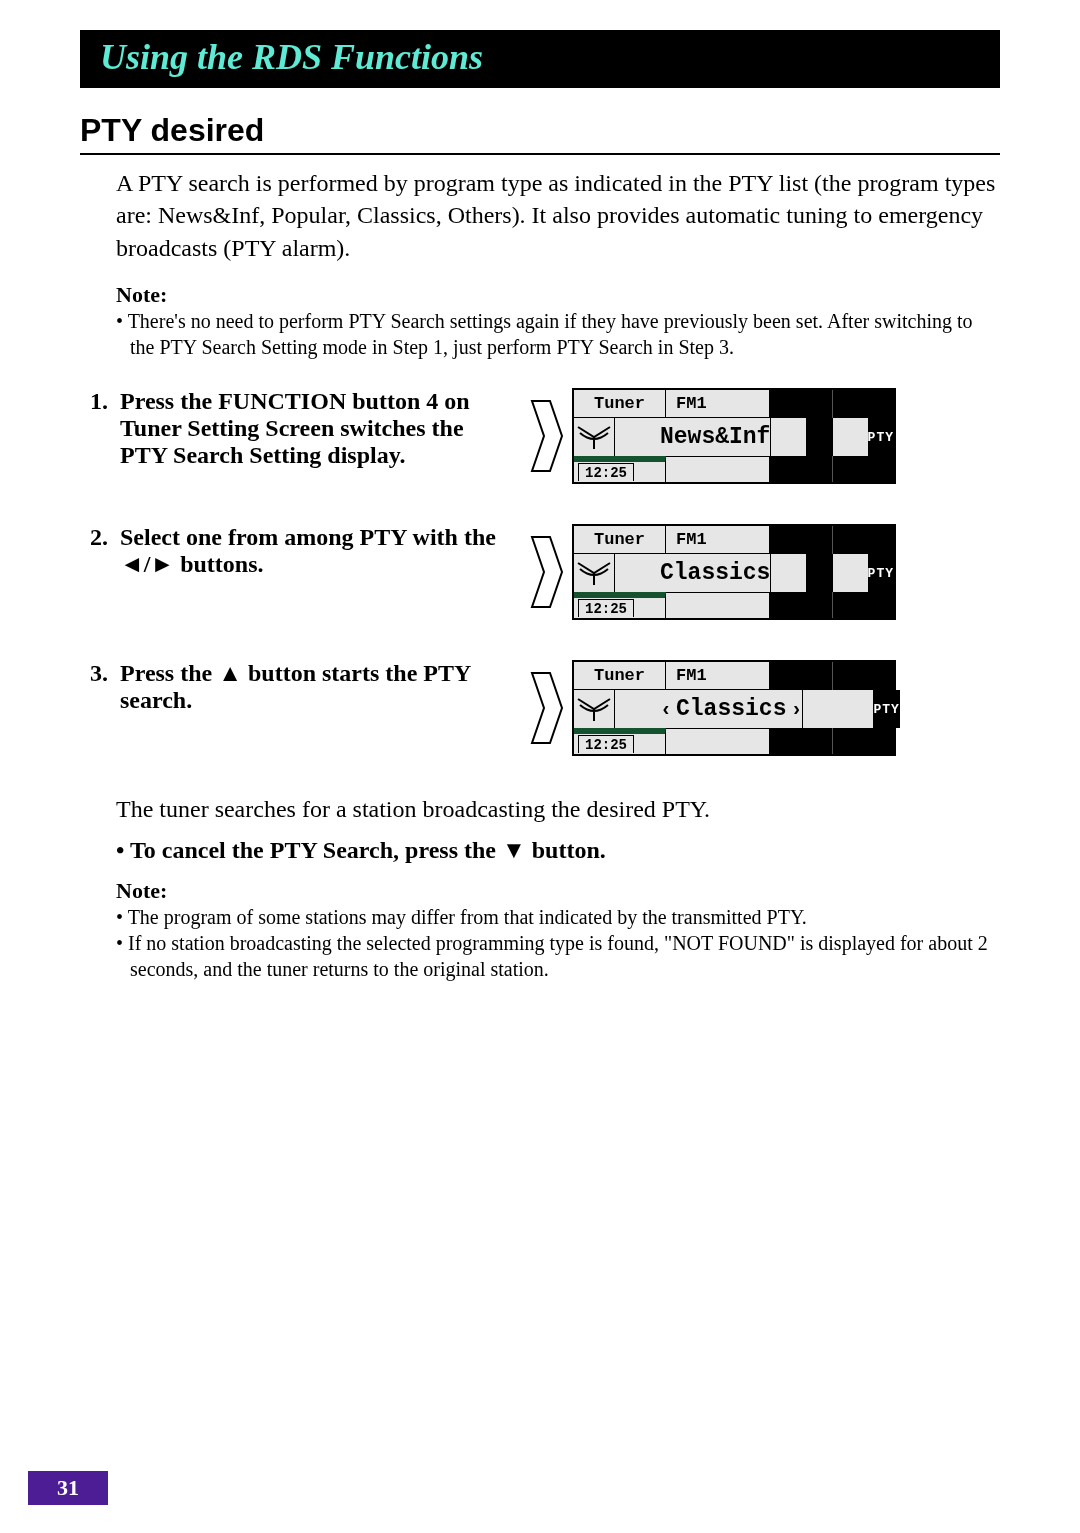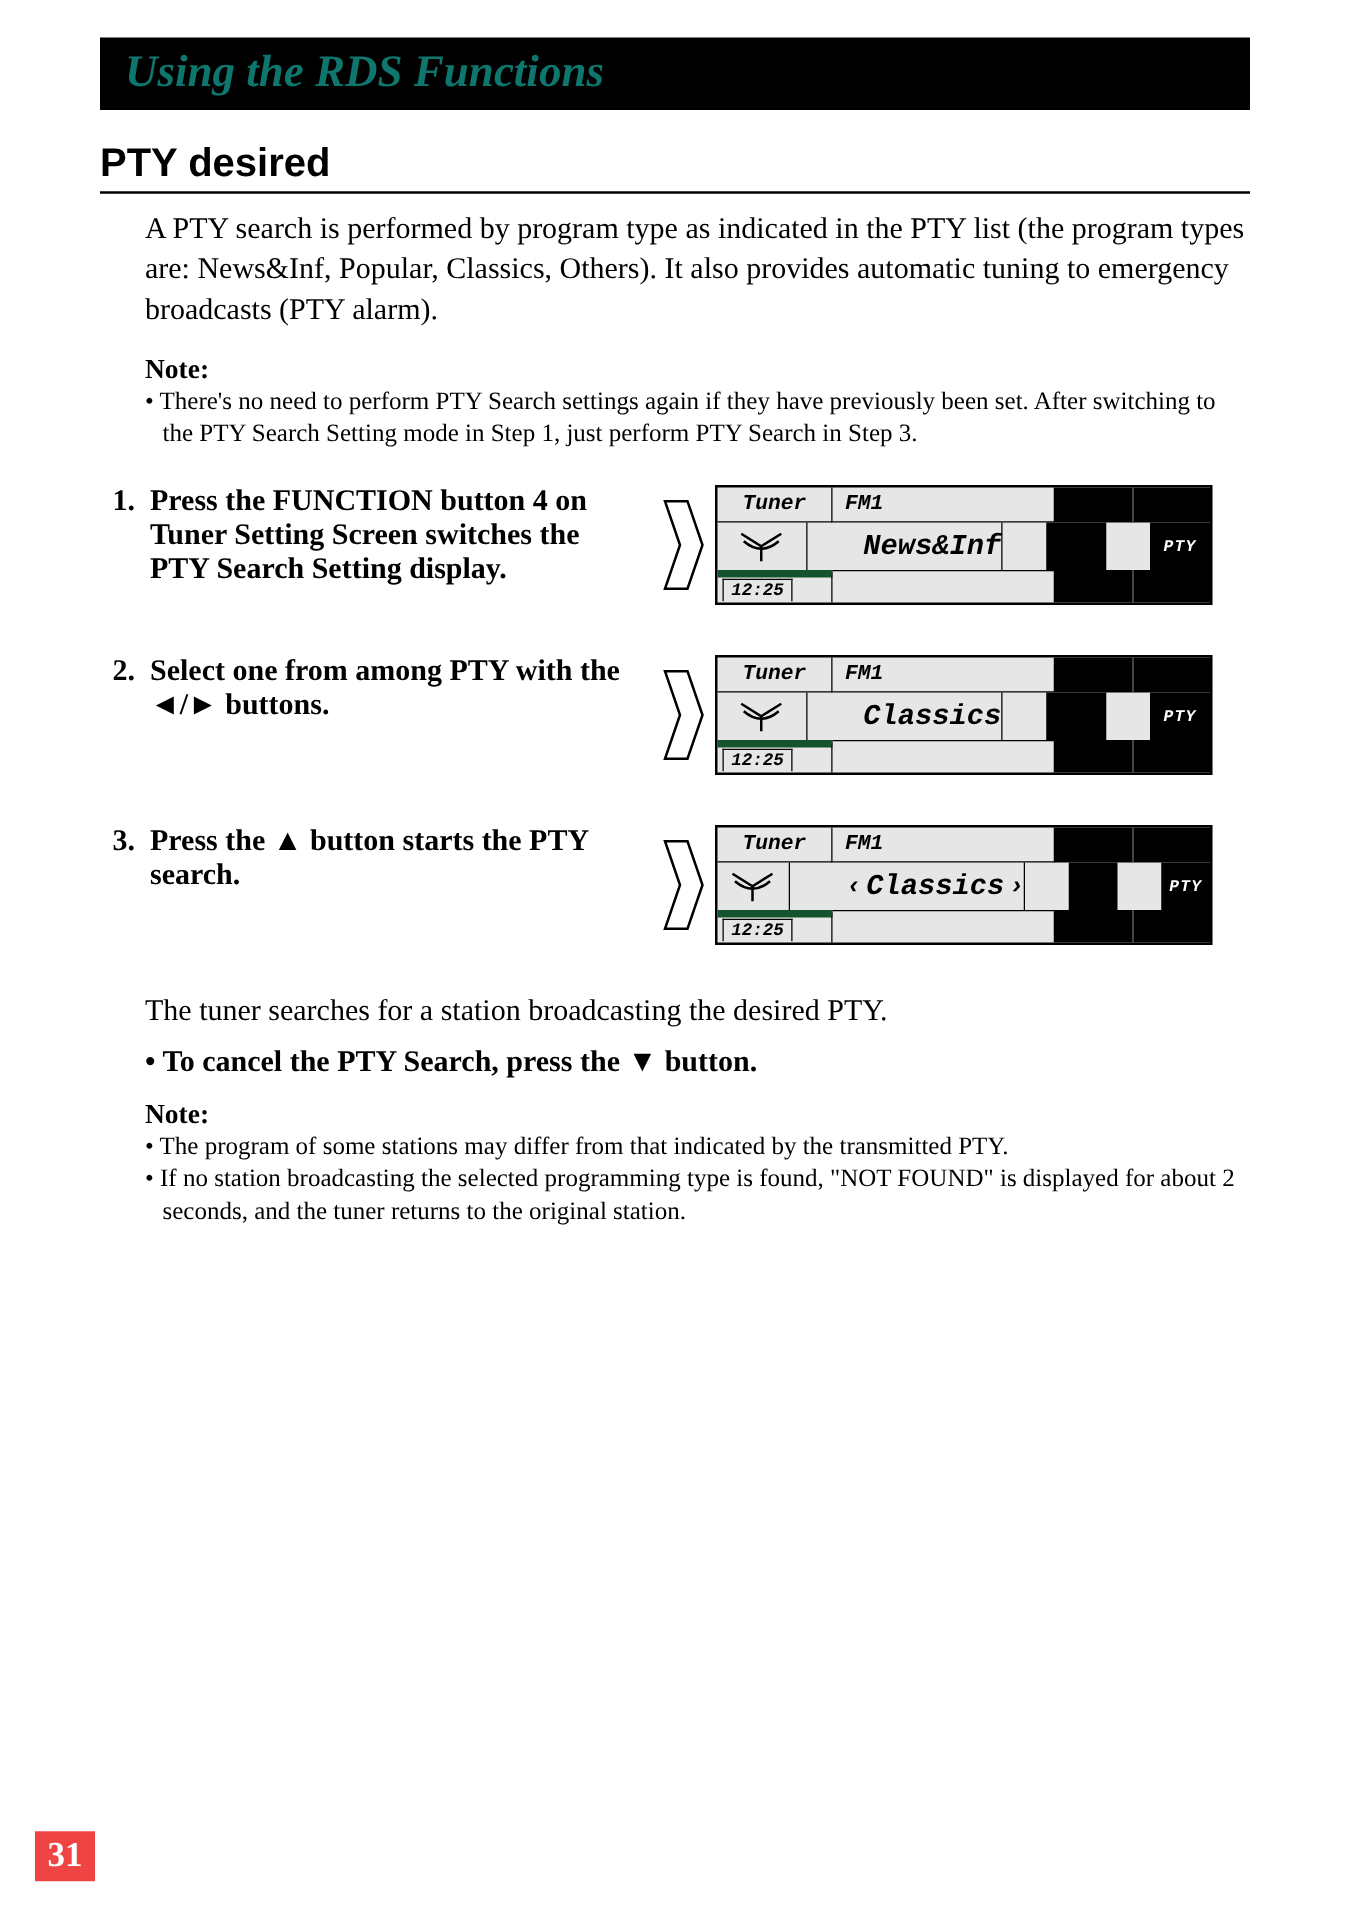--- a/index.html
+++ b/index.html
@@ -7,21 +7,21 @@
     font-family: "Times New Roman", Times, serif;
     width: 1080px;
     height: 1533px;
     background: #fff;
     color: #000;
     position: relative;
   }
   .page { padding: 30px 80px 0 80px; }
   .chapter-bar {
     background: #000;
-    color: #0f766e;
+    color: #5eead4;
     font-style: italic;
     font-weight: bold;
     font-size: 36px;
     padding: 6px 20px 10px 20px;
     margin-bottom: 24px;
   }
   .section-title {
     font-family: Arial, Helvetica, sans-serif;
     font-weight: bold;
     font-size: 32px;
@@ -79,27 +79,26 @@
     display: flex;
     align-items: center;
     gap: 8px;
   }
   .pointer {
     width: 34px; height: 74px;
     position: relative;
   }
   .pointer svg { width: 100%; height: 100%; }
   .lcd {
-    width: 398px;
+    width: 324px;
     border: 2px solid #000;
     background: #e6e6e6;
     font-family: "Courier New", monospace;
     display: flex;
     flex-direction: column;
-    font-style: italic;
   }
   .lcd-top { display: flex; height: 28px; }
   .lcd-tuner {
     width: 92px; border-right: 1px solid #000; border-bottom: 1px solid #000;
     font-size: 17px; font-weight: bold; display: flex; align-items: center; justify-content: center;
   }
   .lcd-band {
     flex: 1; border-right: 1px solid #000; border-bottom: 1px solid #000;
     font-size: 17px; font-weight: bold; padding-left: 10px; display: flex; align-items: center;
   }
@@ -137,25 +136,25 @@
     font-size: 24px;
     font-weight: bold;
     margin-left: 36px;
     margin-bottom: 14px;
   }
   .cancel-line::before { content: "•  "; }
   .page-num {
     position: absolute;
     bottom: 28px;
     left: 28px;
-    background: #ef4444;
+    background: #4c1d95;
     color: #fff;
     font-weight: bold;
-    font-size: 28px;
-    padding: 4px 10px;
+    font-size: 22px;
+    padding: 4px 29px;
   }
 </style>
 </head>
 <body>
 
 <div class="page">
   <div class="chapter-bar">Using the RDS Functions</div>
 
   <div class="section-title">PTY desired</div>
 

